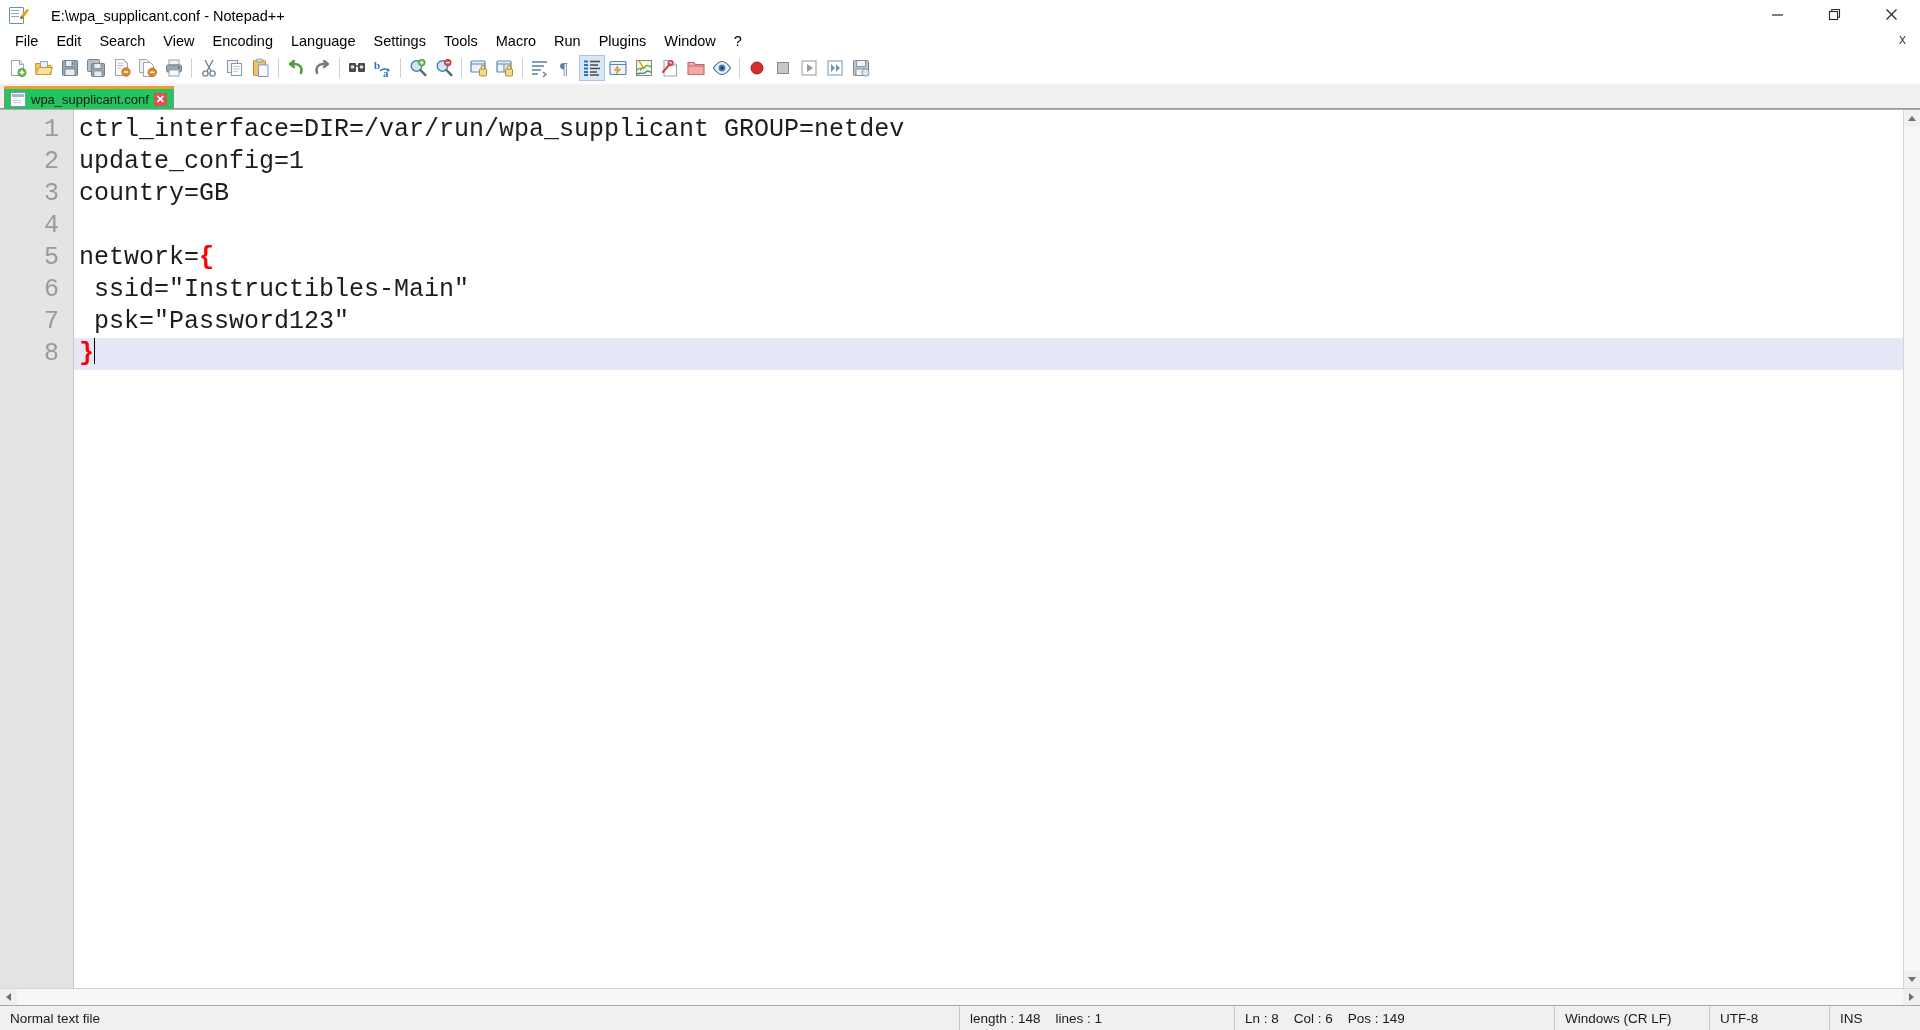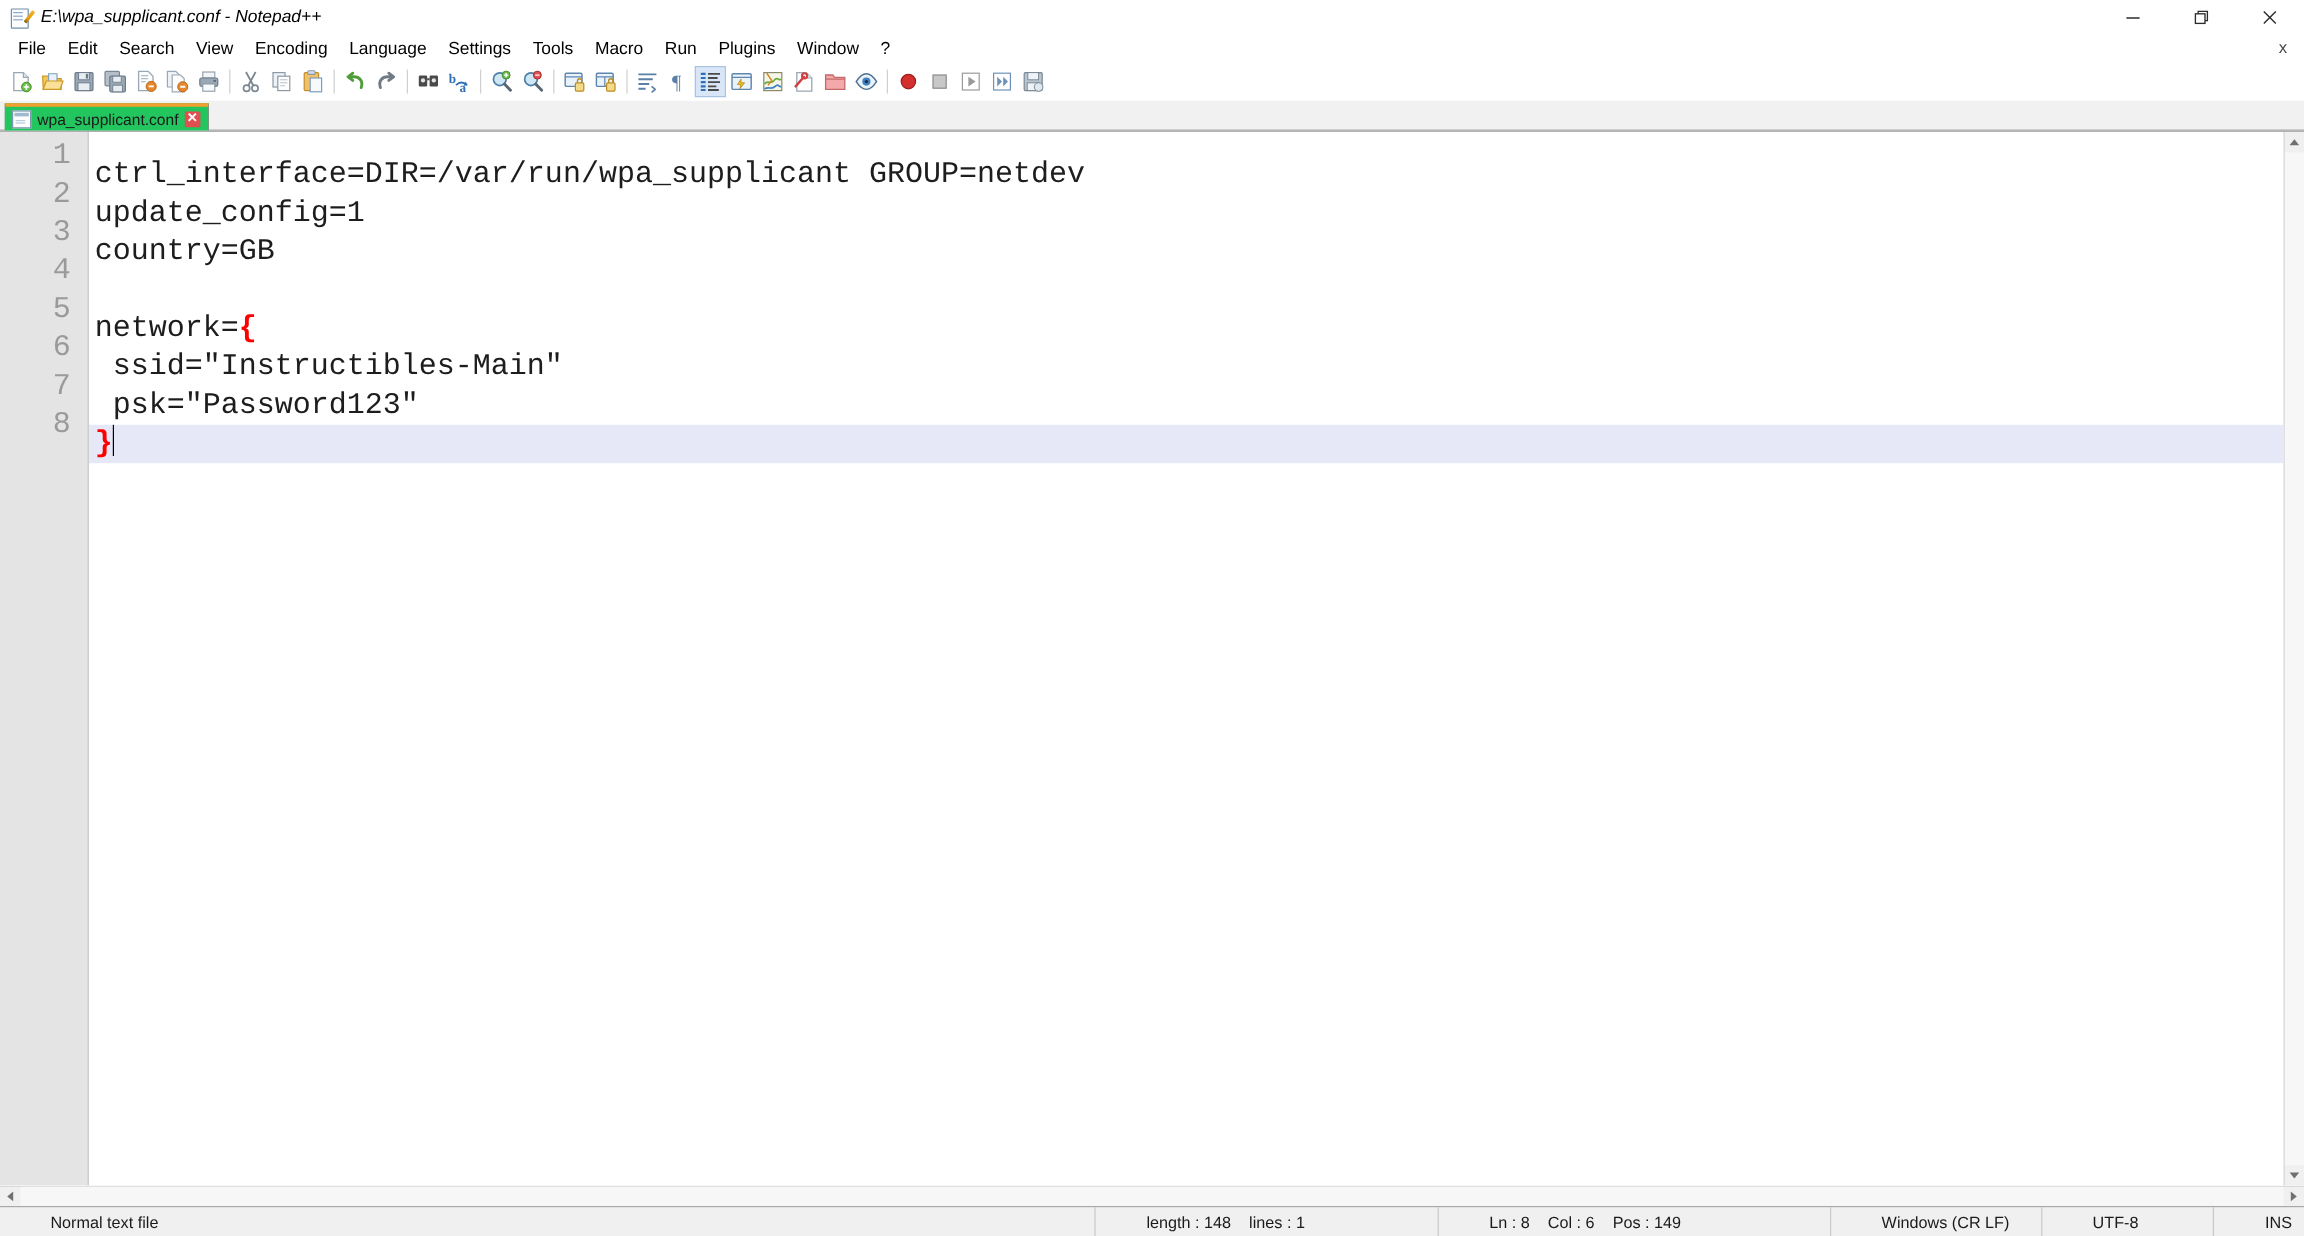--- a/index.html
+++ b/index.html
@@ -19,24 +19,23 @@
   
   .titlebar {
     height: 29px;
     background: #ffffff;
     display: flex;
     align-items: center;
     flex: 0 0 auto;
     position: relative;
   }
   .title-left {
-    display: flex; align-items: flex-start;
+    display: flex; align-items: flex-end;
     padding-left: 8px;
-    gap: 8px;
-    font-style: italic;
+    gap: 25px;
   }
   .app-icon {
     width: 18px; height: 18px;
     position: relative;
     flex: 0 0 auto;
   }
   .app-icon .page {
     position: absolute; left: 1px; top: 1px;
     width: 13px; height: 15px;
     background: #fdfdfd;
@@ -212,21 +211,21 @@
     line-height: 32px;
     text-align: right;
     padding-right: 14px;
     font-family: "Liberation Mono", monospace;
     font-size: 25px;
     color: #9a9a9a;
     box-sizing: border-box;
   }
   .code-area {
     flex: 1 1 auto;
-    padding-top: 20px;
+    padding-top: 4px;
     position: relative;
     overflow: hidden;
   }
   .code-line {
     height: 32px;
     line-height: 32px;
     font-family: "Liberation Mono", monospace;
     font-size: 25px;
     color: #1d1d1d;
     white-space: pre;
@@ -318,21 +317,20 @@
     box-sizing: border-box;
   }
   .sb-cell {
     height: 25px;
     display: flex;
     align-items: center;
     padding: 0 10px;
     box-sizing: border-box;
     white-space: nowrap;
     border-right: 1px solid #c9c9c9;
-    margin-left: 32px;
   }
   .sb-cell:last-child { border-right: none; }
   .sb-doc { width: 960px; }
   .sb-len { width: 275px; }
   .sb-pos { width: 320px; }
   .sb-eol { width: 155px; }
   .sb-enc { width: 120px; }
   .sb-ins { flex: 1 1 auto; justify-content: flex-start; }
   .sb-gap { width: 15px; display: inline-block; }
 </style>

